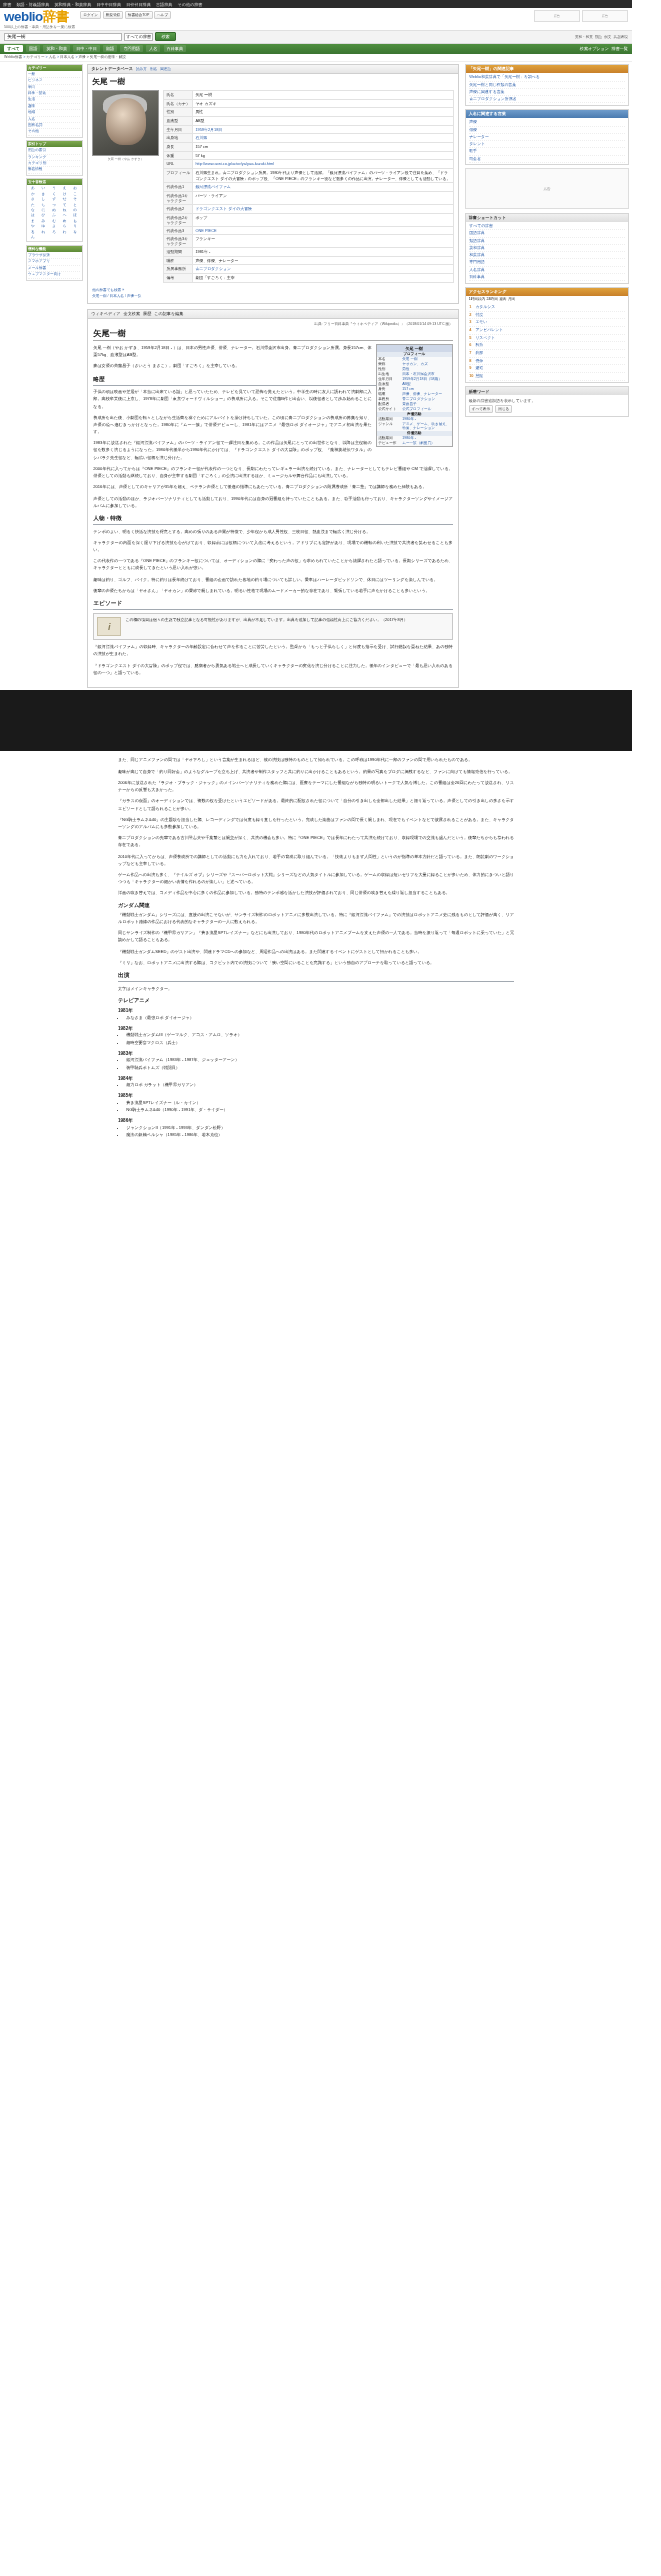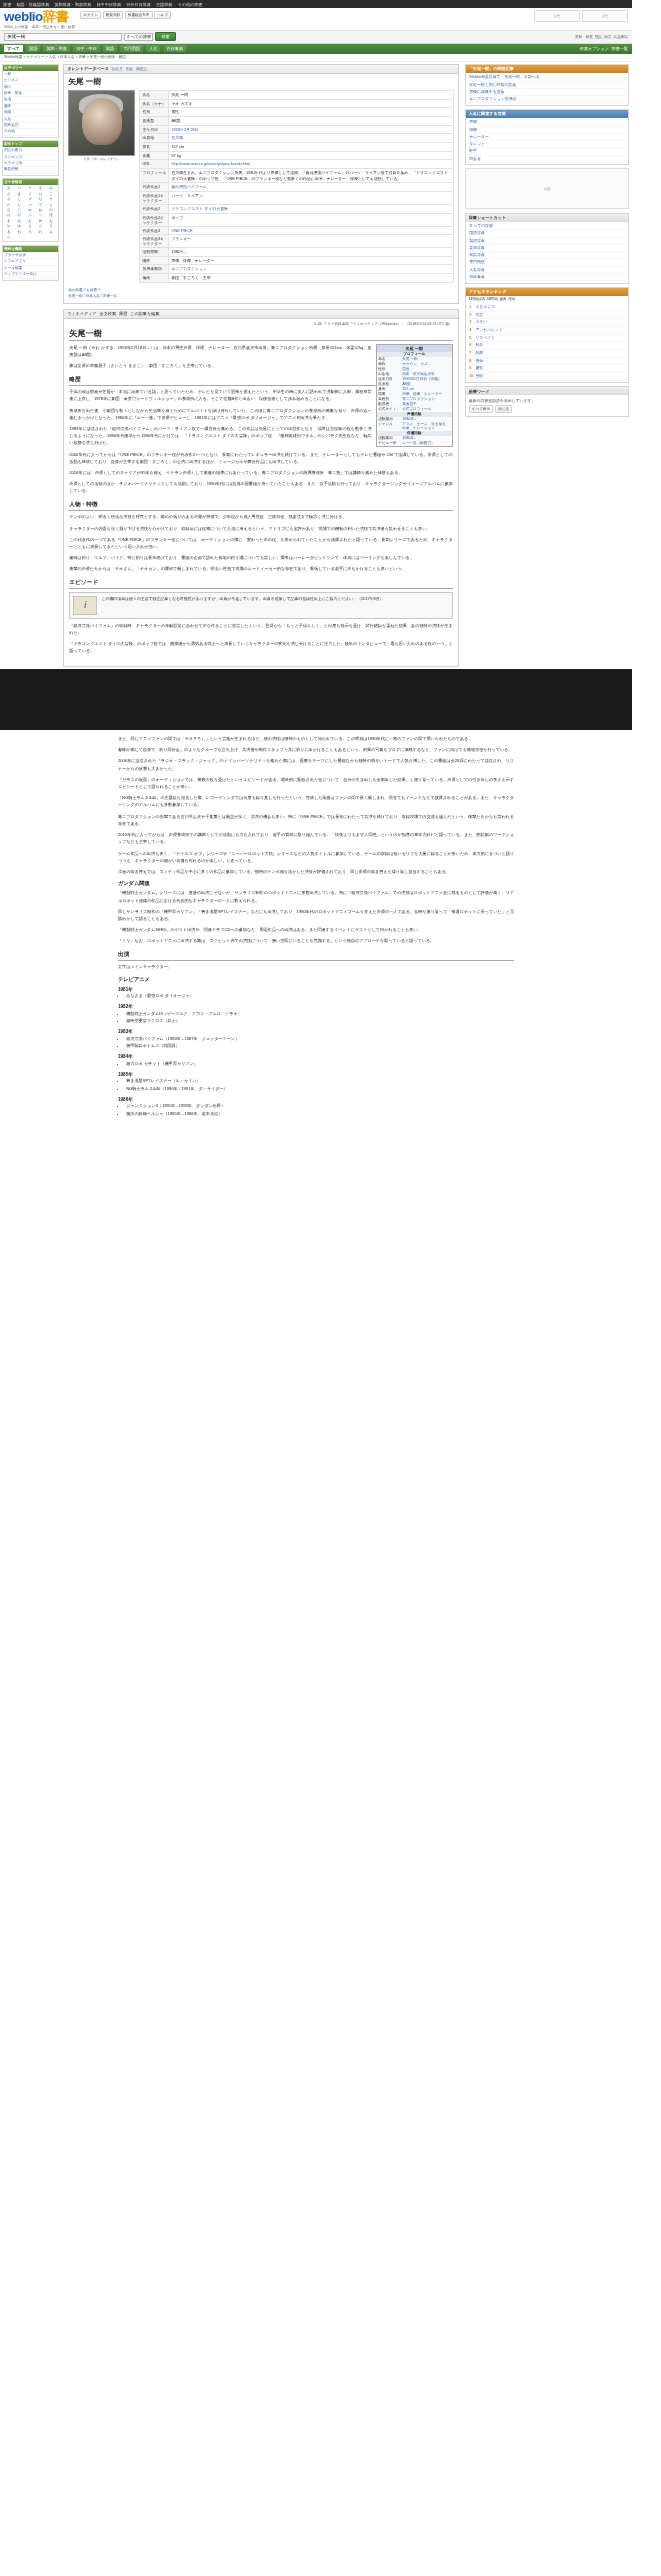--- a/index.html
+++ b/index.html
@@ -60,21 +60,21 @@
     color: #fff; font-size: 4.1px;
   }
   .tabbar .tab { padding: 1px 3.1px; background: rgba(255,255,255,.12); border-radius: 1px; }
   .tabbar .tab.active { background: #fff; color: #2c6623; font-weight: bold;}
   .tabbar .right { margin-left: auto; display: flex; gap: 2.6px; }
 
   .breadcrumb { font-size: 3.6px; color: #3a6fb5; padding: 1.5px 4.1px; background: #fff; border-bottom: 0.5px solid #eee;}
   .breadcrumb span { color: #555; }
 
   
-  .cols { display: flex; align-items: flex-start; }
+  .cols { display: flex; align-items: flex-start; padding-left: 24px; }
   .col-left { width: 60px; flex: 0 0 60px; padding: 2.1px 1.5px; }
   .col-main { flex: 1 1 auto; padding: 2.1px 3.1px; min-width: 0; }
   .col-right { width: 170px; flex: 0 0 170px; padding: 2.1px 3.1px; }
 
   
   .lbox { border: 0.5px solid #d8d8d8; margin-bottom: 2.6px; background: #fff; }
   .lbox h3 {
     margin: 0; font-size: 3.6px; padding: 1px 1.5px; color: #fff;
     background: linear-gradient(#7fa94f,#5d8a37);
   }

